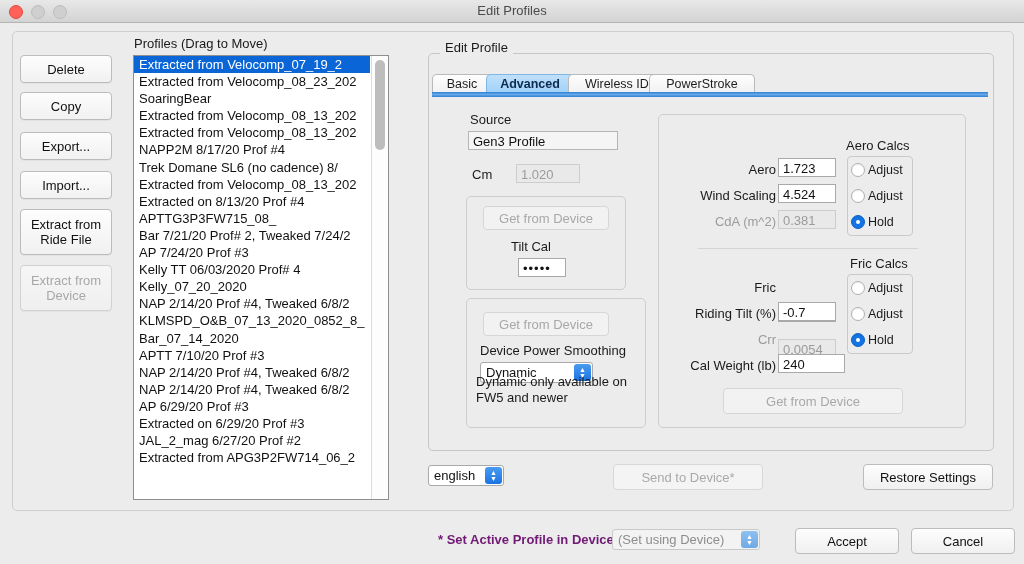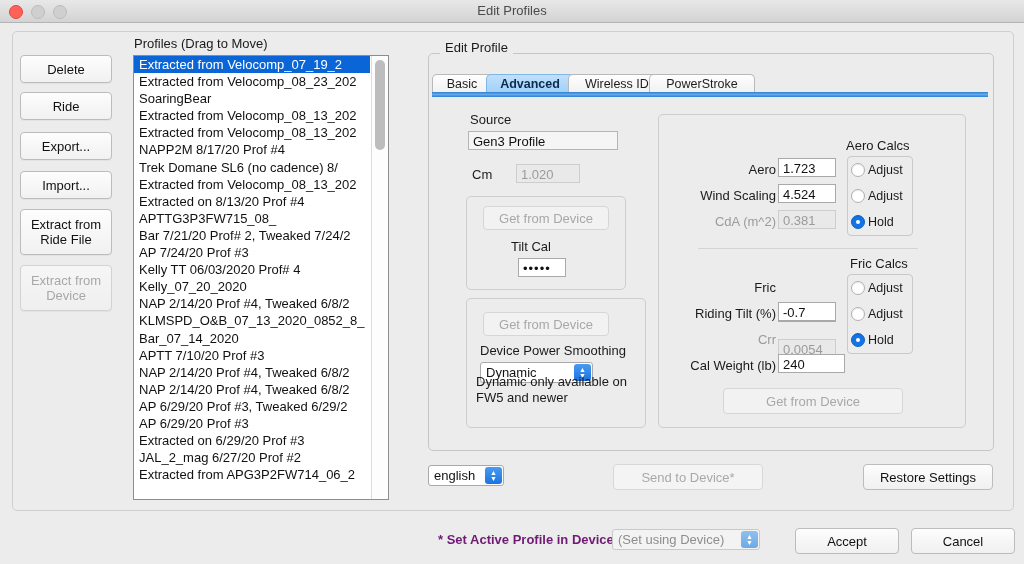--- a/index.html
+++ b/index.html
@@ -175,21 +175,21 @@
       <div class="dot red"></div>
       <div class="dot grey"></div>
       <div class="dot grey"></div>
     </div>
     <div class="title-text">Edit Profiles</div>
   </div>
 
   <div class="content-frame"></div>
 
   <div class="btn" id="btn-delete">Delete</div>
-  <div class="btn" id="btn-copy">Ride</div>
+  <div class="btn" id="btn-copy">Copy</div>
   <div class="btn" id="btn-export">Export...</div>
   <div class="btn" id="btn-import">Import...</div>
   <div class="btn" id="btn-extract-ride">Extract from Ride File</div>
   <div class="btn disabled" id="btn-extract-device">Extract from Device</div>
 
   <div class="profiles-label">Profiles (Drag to Move)</div>
   <div class="list-box">
     <div class="list-inner" id="profiles-list">
         <div class="list-item selected">Extracted from Velocomp_07_19_2</div>
         <div class="list-item">Extracted from Velocomp_08_23_202</div>
@@ -204,21 +204,20 @@
         <div class="list-item">Bar 7/21/20 Prof# 2, Tweaked 7/24/2</div>
         <div class="list-item">AP 7/24/20 Prof #3</div>
         <div class="list-item">Kelly TT 06/03/2020 Prof# 4</div>
         <div class="list-item">Kelly_07_20_2020</div>
         <div class="list-item">NAP 2/14/20 Prof #4, Tweaked 6/8/2</div>
         <div class="list-item">KLMSPD_O&amp;B_07_13_2020_0852_8_</div>
         <div class="list-item">Bar_07_14_2020</div>
         <div class="list-item">APTT 7/10/20 Prof #3</div>
         <div class="list-item">NAP 2/14/20 Prof #4, Tweaked 6/8/2</div>
         <div class="list-item">NAP 2/14/20 Prof #4, Tweaked 6/8/2</div>
-        <div class="list-item">AP 6/29/20 Prof #3, Tweaked 6/29/2</div>
         <div class="list-item">AP 6/29/20 Prof #3</div>
         <div class="list-item">Extracted on 6/29/20 Prof #3</div>
         <div class="list-item">JAL_2_mag 6/27/20 Prof #2</div>
         <div class="list-item">Extracted from APG3P2FW714_06_2</div>
       </div>
     <div class="scroll-track">
       <div class="scroll-thumb"></div>
     </div>
   </div>
 

